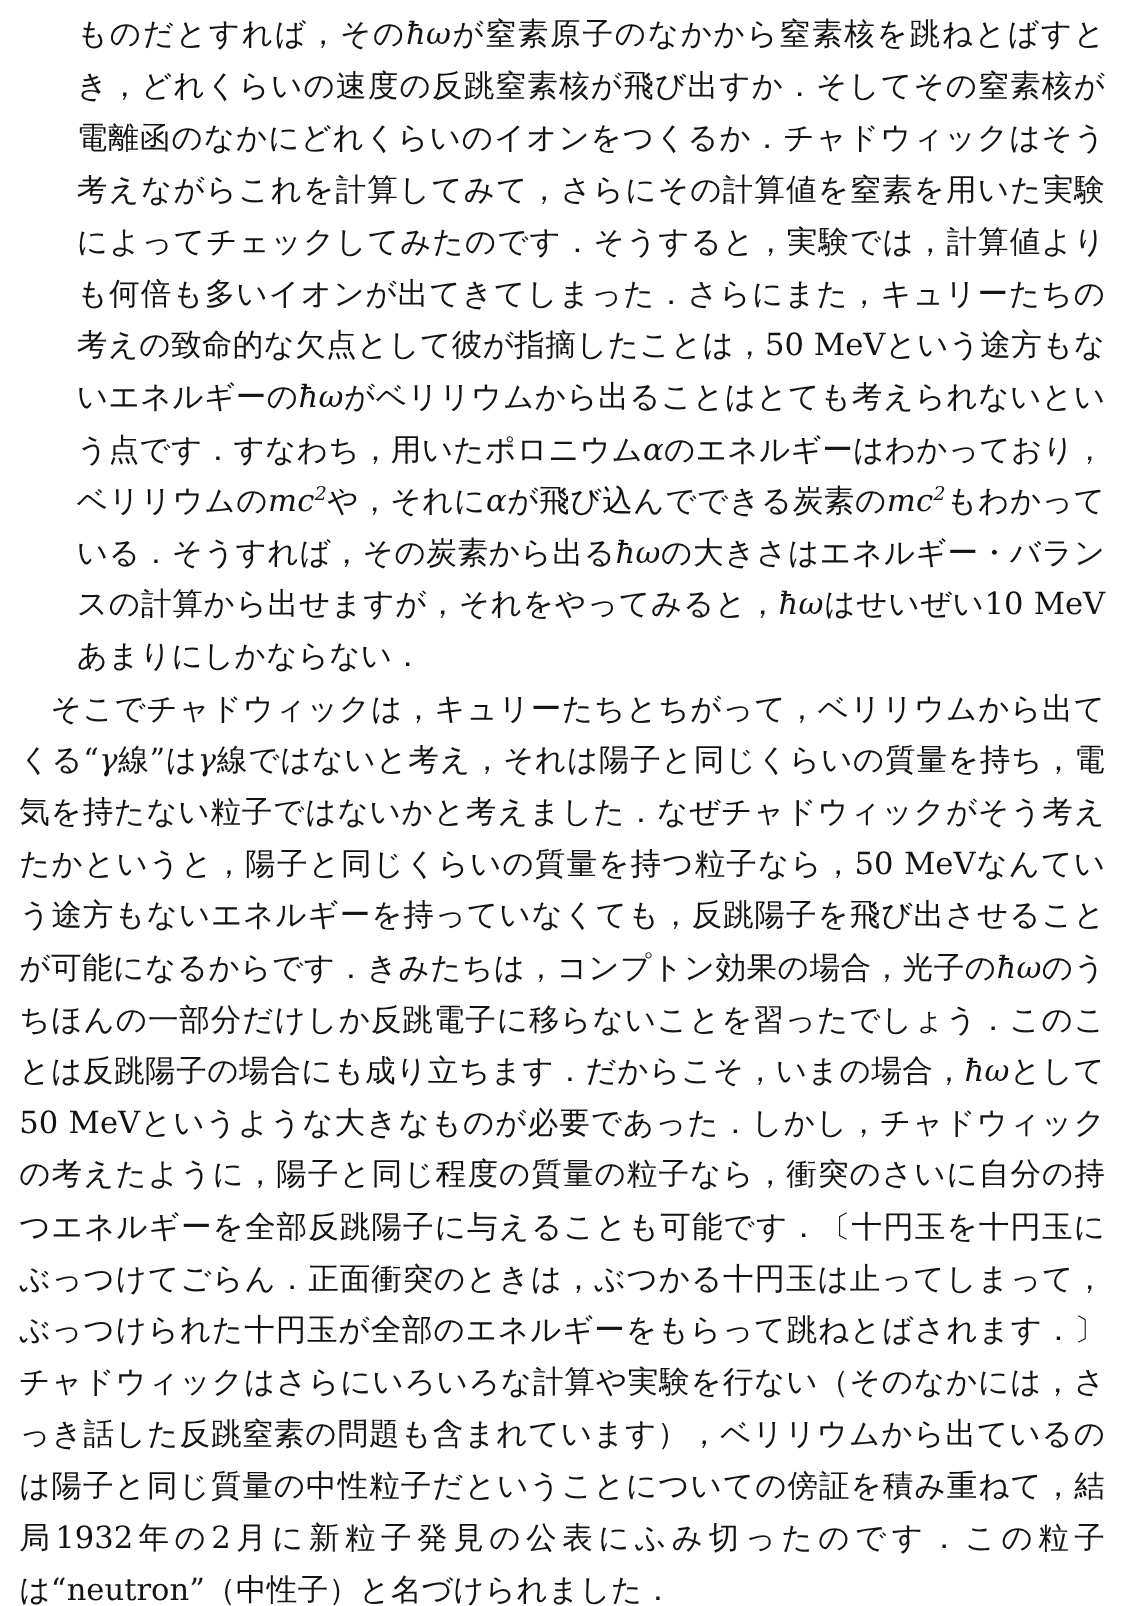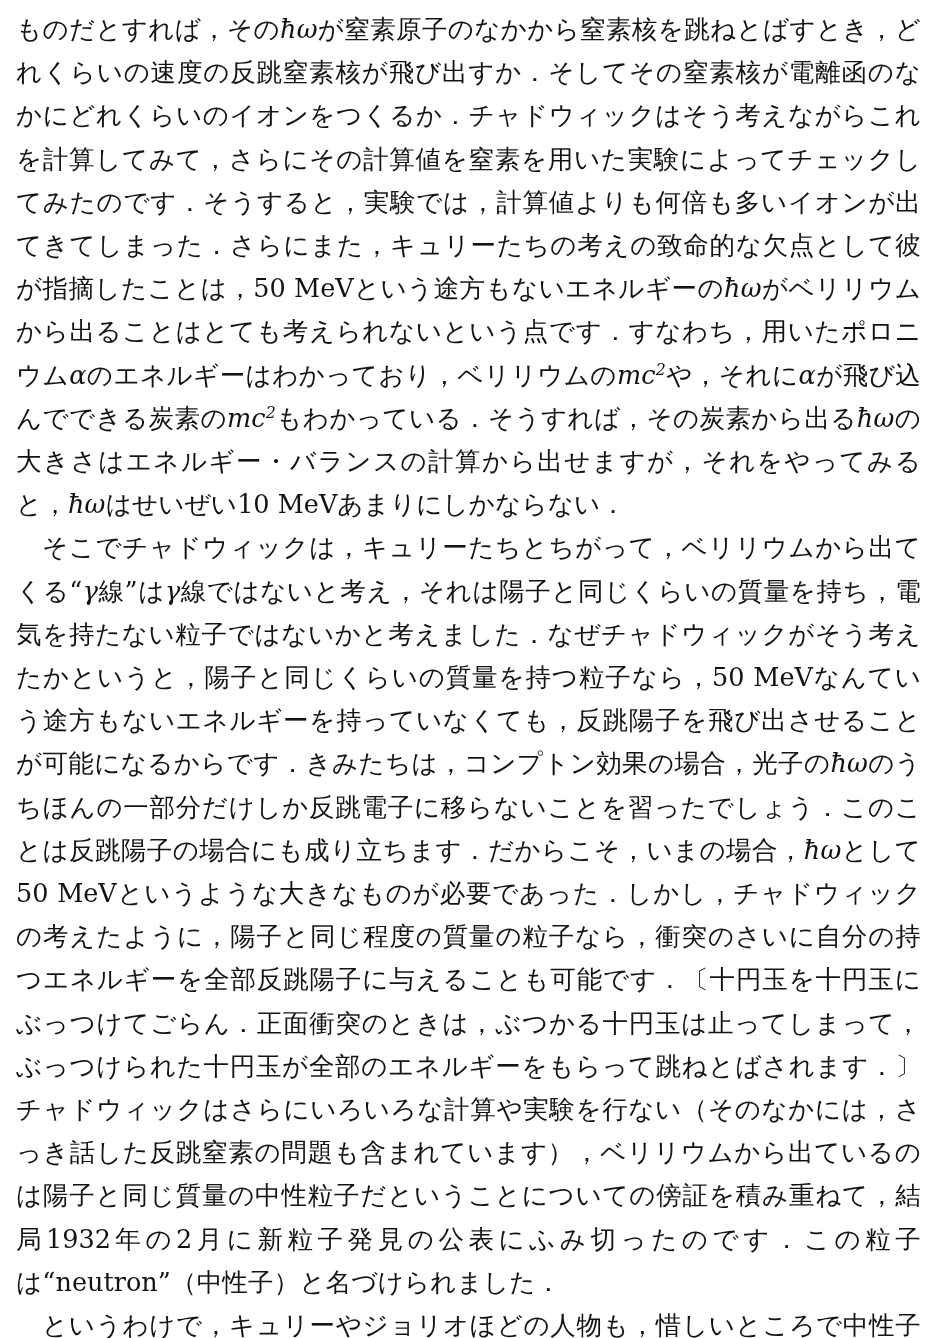--- a/index.html
+++ b/index.html
@@ -28,20 +28,21 @@
     text-justify: inter-character;
     letter-spacing: 0.2px;
     color: #131313;
   }
   .para {
     margin: 0;
     text-indent: 26px;
   }
   .para.noindent {
     text-indent: 0;
+    margin-left: 48px;
   }
   .latin {
     font-family: "DejaVu Serif", "Liberation Serif", serif;
     letter-spacing: 0;
   }
   .ital {
     font-style: italic;
     font-family: "DejaVu Serif", "Liberation Serif", serif;
   }
   .sup {

